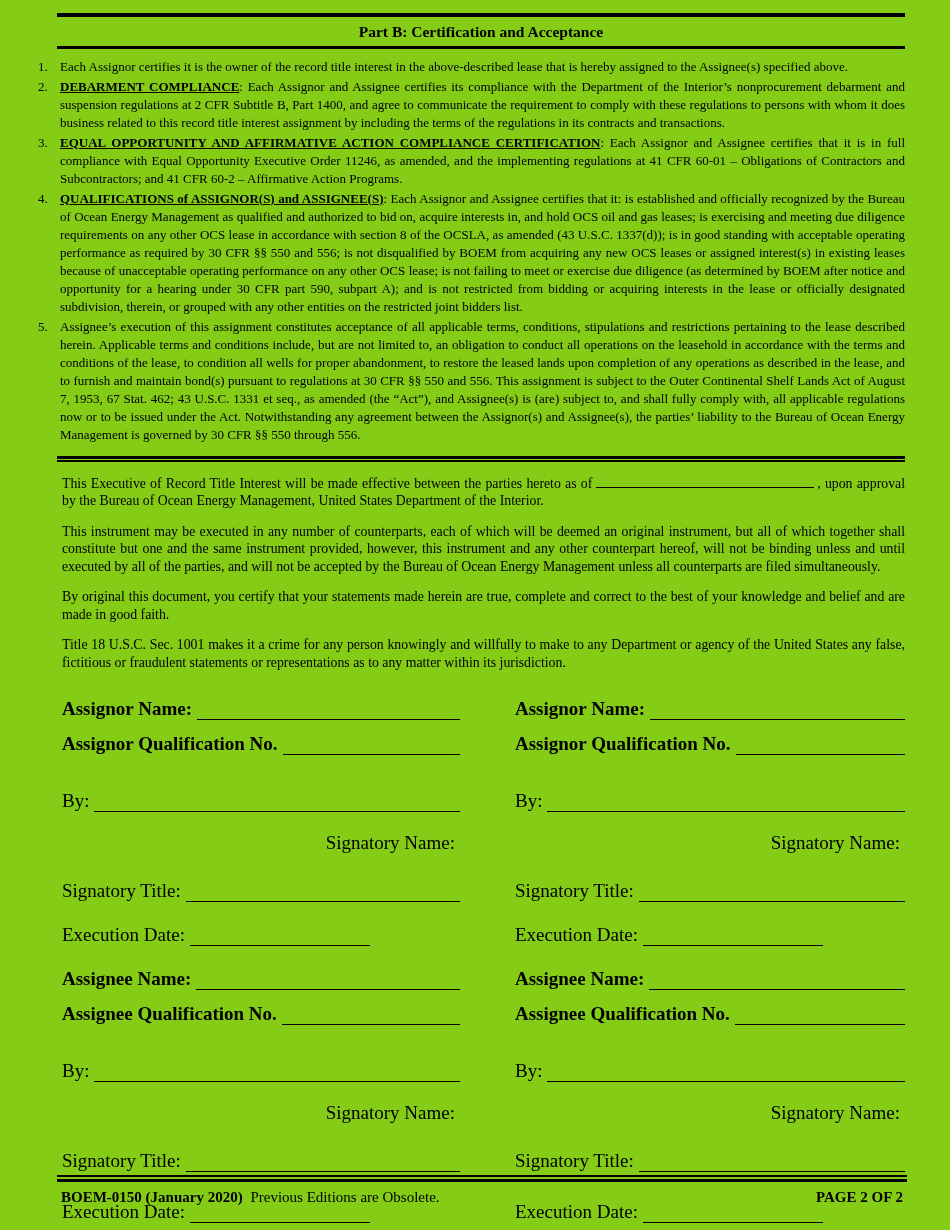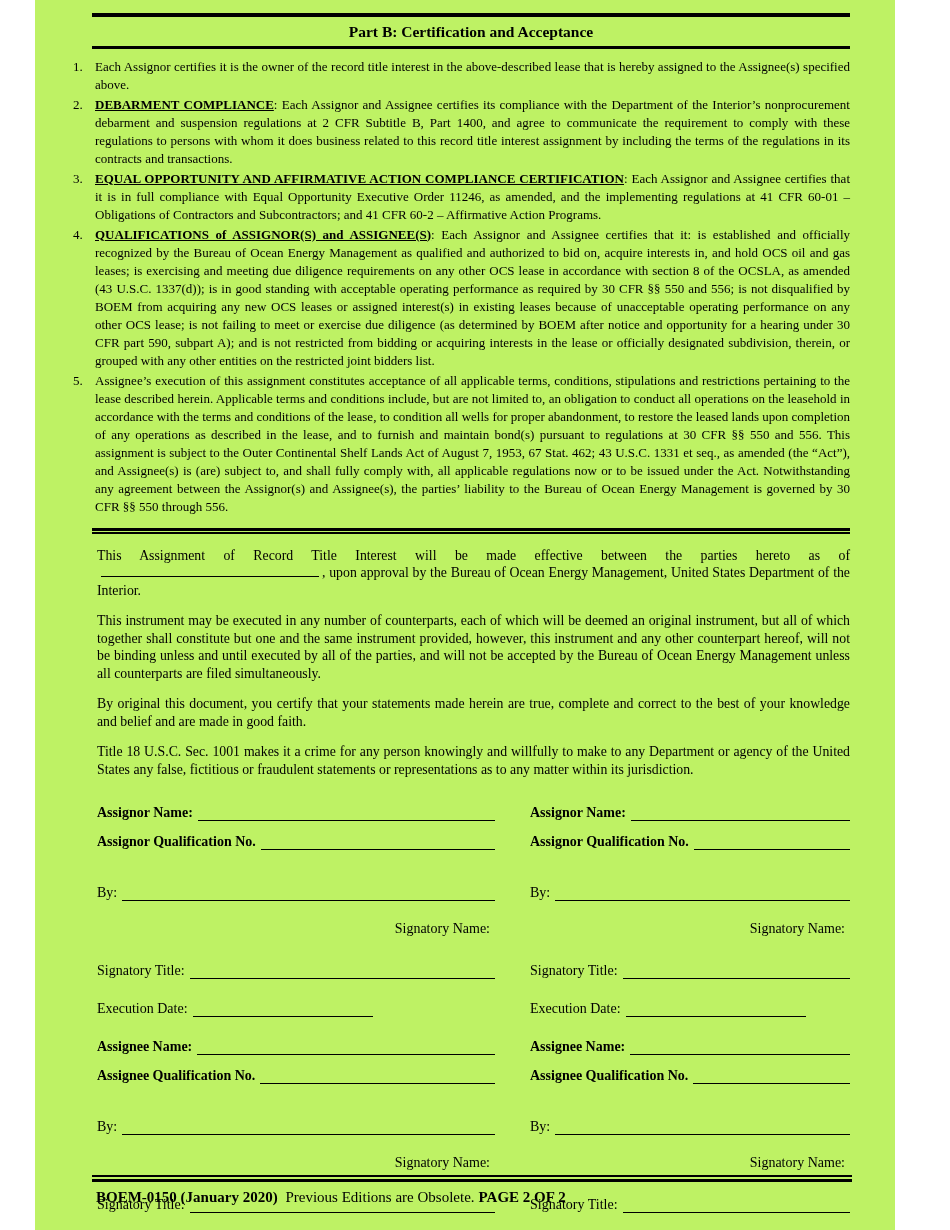--- a/index.html
+++ b/index.html
@@ -1,26 +1,25 @@
 <!DOCTYPE html>
 <html><head>
 <meta charset="utf-8">
 <style>
   * { box-sizing: border-box; }
   html, body { margin: 0; padding: 0; background: #ffffff; }
   .page {
     position: relative;
-    width: 860px;
+    width: 950px;
     height: 1230px;
-    background: #bef264;
+    background: #84cc16;
     color: #000;
     font-family: "Liberation Serif", "DejaVu Serif", serif;
     padding: 13px 45px 0 38px;
     overflow: hidden;
-    margin-left: 35px;
   }
   .rule { margin-left: 19px; background: #000; }
   .rule.heavy { height: 4px; }
   .rule.medium { height: 2.5px; }
   .part-title {
     margin-left: 19px;
     text-align: center;
     font-weight: bold;
     font-size: 15.5px;
     padding: 6px 0 5px 0;
@@ -40,21 +39,21 @@
   .paragraphs { margin-left: 24px; font-size: 13.8px; line-height: 17.5px; }
   .para { margin: 13px 0 0 0; text-align: justify; }
   .inline-blank {
     display: inline-block;
     width: 218px;
     border-bottom: 1px solid #000;
     height: 12px;
     margin: 0 3px 0 4px;
     vertical-align: baseline;
   }
-  .signatures { display: flex; margin-left: 24px; margin-top: 27px; font-size: 14px; }
+  .signatures { display: flex; margin-left: 24px; margin-top: 27px; font-size: 19px; gap: 20px; }
   .sig-col { width: 398px; }
   .sig-col.right { margin-left: 35px; flex: 1; }
   .sig-row { display: flex; align-items: flex-end; }
   .sig-label { white-space: nowrap; padding-right: 5px; }
   .bold { font-weight: bold; }
   .sig-line { flex: 1; border-bottom: 1px solid #000; height: 15px; }
   .sig-line.short { flex: none; width: 180px; }
   .mt13 { margin-top: 13px; text-align: center; }
   .mt20 { margin-top: 20px; flex-direction: column; }
   .mt22 { margin-top: 22px; }
@@ -62,20 +61,21 @@
   .mt29 { margin-top: 29px; }
   .mt35 { margin-top: 35px; justify-content: space-between; }
   .footer { position: absolute; left: 57px; right: 43px; bottom: 24px; }
   .footer-rule {
     height: 7px;
     border-top: 2px solid #000;
     border-bottom: 3.5px solid #000;
   }
   .footer-row {
     display: flex;
+    justify-content: space-between;
     align-items: baseline;
     font-size: 15px;
     padding: 7px 4px 0 4px;
   }
   .footer-left span { margin-right: 4px; }
 </style>
 </head>
 <body>
 
 <div class="page">
@@ -105,21 +105,21 @@
     </div>
     <div class="cert-item">
       <span class="num">5.</span>
       <div class="item-body"><span>Assignee’s execution of this assignment constitutes acceptance of all applicable terms, conditions, stipulations and restrictions pertaining to the lease described herein.  Applicable terms and conditions include, but are not limited to, an obligation to conduct all operations on the leasehold in accordance with the terms and conditions of the lease, to condition all wells for proper abandonment, to restore the leased lands upon completion of any operations as described in the lease, and to furnish and maintain bond(s) pursuant to regulations at 30 CFR §§ 550 and 556.  This assignment is subject to the Outer Continental Shelf Lands Act of August 7, 1953, 67 Stat. 462; 43 U.S.C. 1331 et seq., as amended (the “Act”), and Assignee(s) is (are) subject to, and shall fully comply with, all applicable regulations now or to be issued under the Act.  Notwithstanding any agreement between the Assignor(s) and Assignee(s), the parties’ liability to the Bureau of Ocean Energy Management is governed by 30 CFR §§ 550 through 556.</span></div>
     </div>
   </section>
 
   <div class="double-rule"></div>
 
   <section class="paragraphs">
-    <p class="para"><span>This Assignment of Record Title Interest will be made effective between the parties hereto as of</span><span class="inline-blank"></span><span>, upon approval by the Bureau of Ocean Energy Management, United States Department of the Interior.</span></p>
+    <p class="para"><span>This Executive of Record Title Interest will be made effective between the parties hereto as of</span><span class="inline-blank"></span><span>, upon approval by the Bureau of Ocean Energy Management, United States Department of the Interior.</span></p>
     <p class="para">This instrument may be executed in any number of counterparts, each of which will be deemed an original instrument, but all of which together shall constitute but one and the same instrument provided, however, this instrument and any other counterpart hereof, will not be binding unless and until executed by all of the parties, and will not be accepted by the Bureau of Ocean Energy Management unless all counterparts are filed simultaneously.</p>
     <p class="para">By original this document, you certify that your statements made herein are true, complete and correct to the best of your knowledge and belief and are made in good faith.</p>
     <p class="para">Title 18 U.S.C. Sec. 1001 makes it a crime for any person knowingly and willfully to make to any Department or agency of the United States any false, fictitious or fraudulent statements or representations as to any matter within its jurisdiction.</p>
   </section>
 
   <section class="signatures">
 
     <div class="sig-col">
       <div class="sig-row">
         <span class="sig-label bold">Assignor Name:</span>

